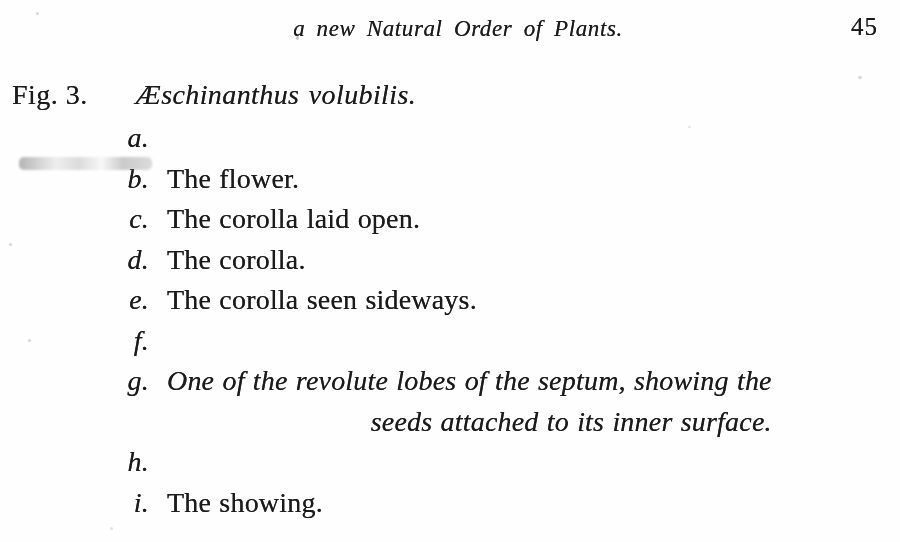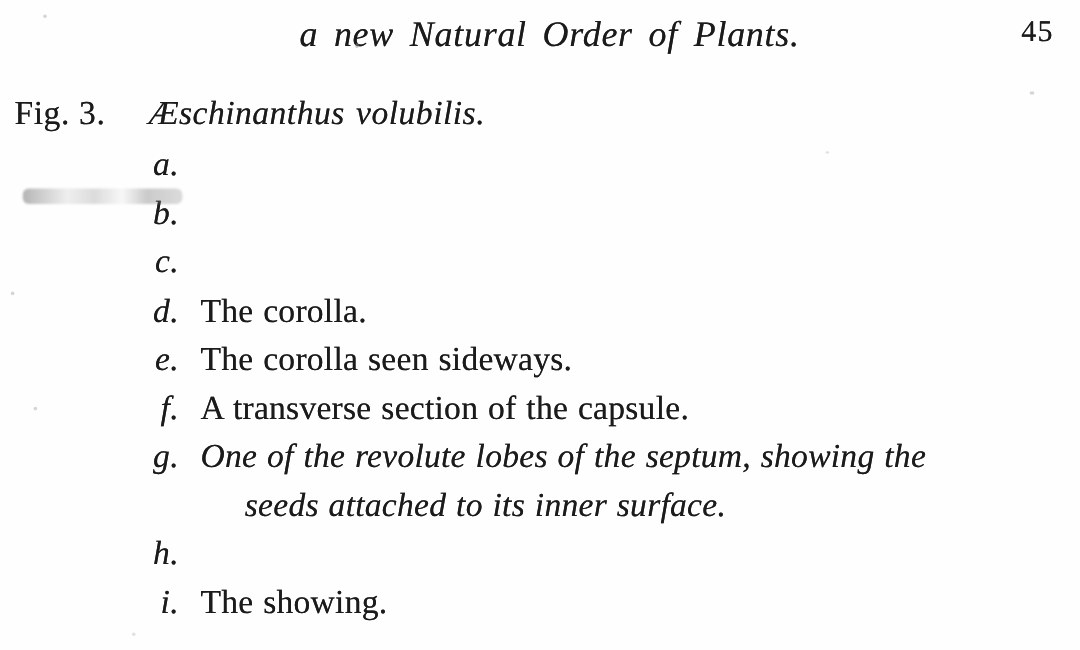--- a/index.html
+++ b/index.html
@@ -24,21 +24,21 @@
 
   
   .running-header {
     position: absolute;
     top: 13px;
     left: 0;
     width: 100%;
     padding-left: 16px;
     text-align: center;
     font-style: italic;
-    font-size: 30px;
+    font-size: 23px;
     letter-spacing: 0.6px;
     word-spacing: 5px;
     line-height: 32px;
   }
   .page-number {
     position: absolute;
     top: 11px;
     right: 22px;
     font-size: 25px;
     letter-spacing: 1px;
@@ -53,21 +53,21 @@
     font-size: 28px;
     line-height: 36px;
     white-space: nowrap;
   }
   .figure-label {
     letter-spacing: 0.5px;
     margin-top: 23px;
   }
   .figure-title {
     font-style: italic;
-    margin-left: 36px;
+    margin-left: 48px;
     letter-spacing: 0.4px;
     word-spacing: 2px;
   }
 
   
   .caption-list {
     position: absolute;
     top: 118px;
     left: 120px;
     right: 6px;
@@ -86,20 +86,21 @@
     padding-right: 18px;
     font-style: italic;
   }
   .text-block {
     display: flex;
     flex-direction: column;
     font-style: italic;
   }
   .cont {
     margin-left: 37px;
+    text-align: right;
   }
 
   
   .smudge {
     position: absolute;
     left: 19px;
     top: 157px;
     width: 133px;
     height: 13px;
     background: linear-gradient(90deg,
@@ -139,39 +140,40 @@
   </div>
 
   <div class="caption-list ink">
 
     <div class="row">
       <span class="marker">a.</span>
     </div>
 
     <div class="row">
       <span class="marker">b.</span>
+      <span class="text">The flower.</span>
     </div>
 
     <div class="row">
       <span class="marker">c.</span>
+      <span class="text">The corolla laid open.</span>
     </div>
 
     <div class="row">
       <span class="marker">d.</span>
       <span class="text">The corolla.</span>
     </div>
 
     <div class="row">
       <span class="marker">e.</span>
       <span class="text">The corolla seen sideways.</span>
     </div>
 
     <div class="row">
       <span class="marker">f.</span>
-      <span class="text">A transverse section of the capsule.</span>
     </div>
 
     <div class="row">
       <span class="marker">g.</span>
       <span class="text-block">
         <span class="text">One of the revolute lobes of the septum, showing the</span>
         <span class="text cont">seeds attached to its inner surface.</span>
       </span>
     </div>
 

